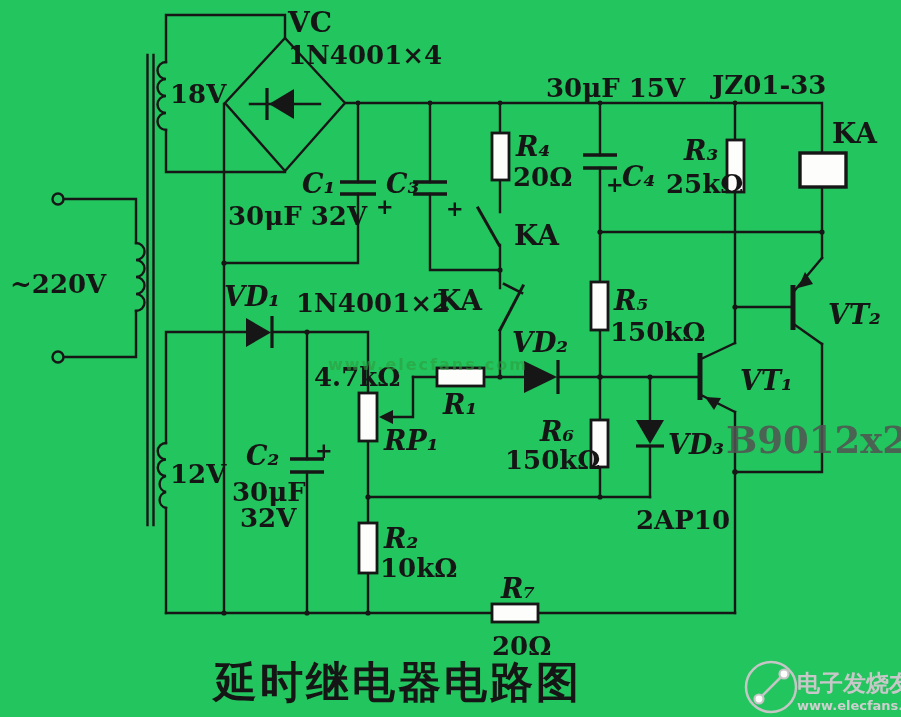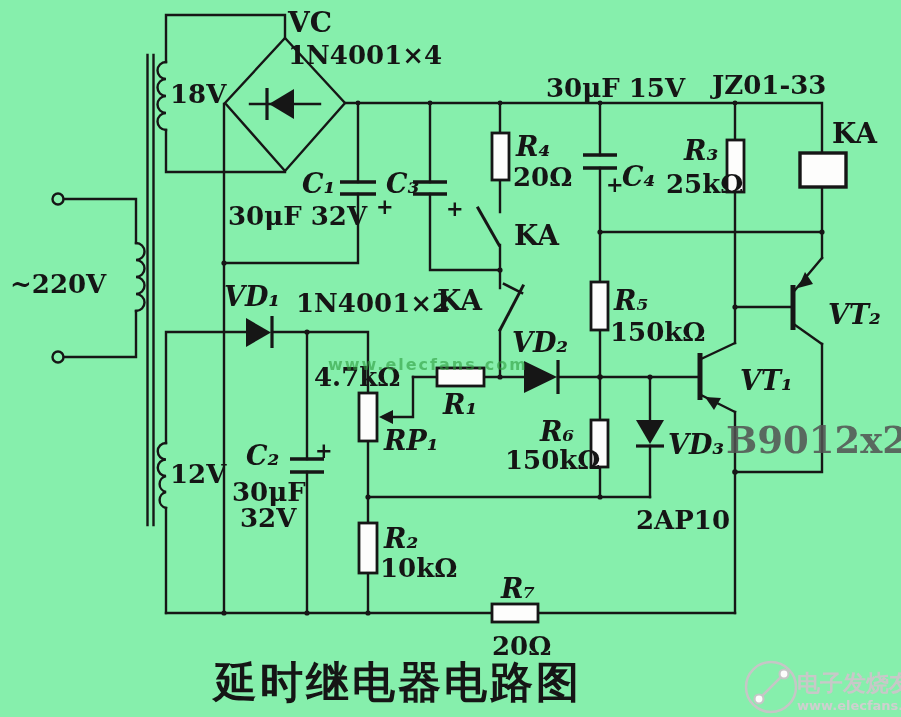--- a/index.html
+++ b/index.html
@@ -1,16 +1,16 @@
 <!DOCTYPE html>
 <html><head>
 <meta charset="utf-8">
 <style>
   html,body{margin:0;padding:0;background:#ffffff;}
-  .stage{position:relative;width:901px;height:717px;background:#86efac;overflow:hidden;
+  .stage{position:relative;width:901px;height:717px;background:#22c55e;overflow:hidden;
          font-family:"DejaVu Serif","DejaVu Sans",serif;}
   svg{position:absolute;left:0;top:0;}
   .w{stroke:#161616;stroke-width:2.4;fill:none;stroke-linecap:square;}
   .wt{stroke:#161616;stroke-width:3.6;fill:none;stroke-linecap:butt;}
   .box{stroke:#161616;stroke-width:2.8;fill:#fdfdfc;}
   .blk{fill:#161616;stroke:none;}
   .bar{stroke:#161616;stroke-width:3.2;fill:none;stroke-linecap:butt;}
   .base{stroke:#161616;stroke-width:5;fill:none;stroke-linecap:butt;}
   .t{fill:#151515;}
   .ref{font-size:27px;font-weight:700;font-style:italic;font-family:"DejaVu Serif","DejaVu Sans",serif;}

